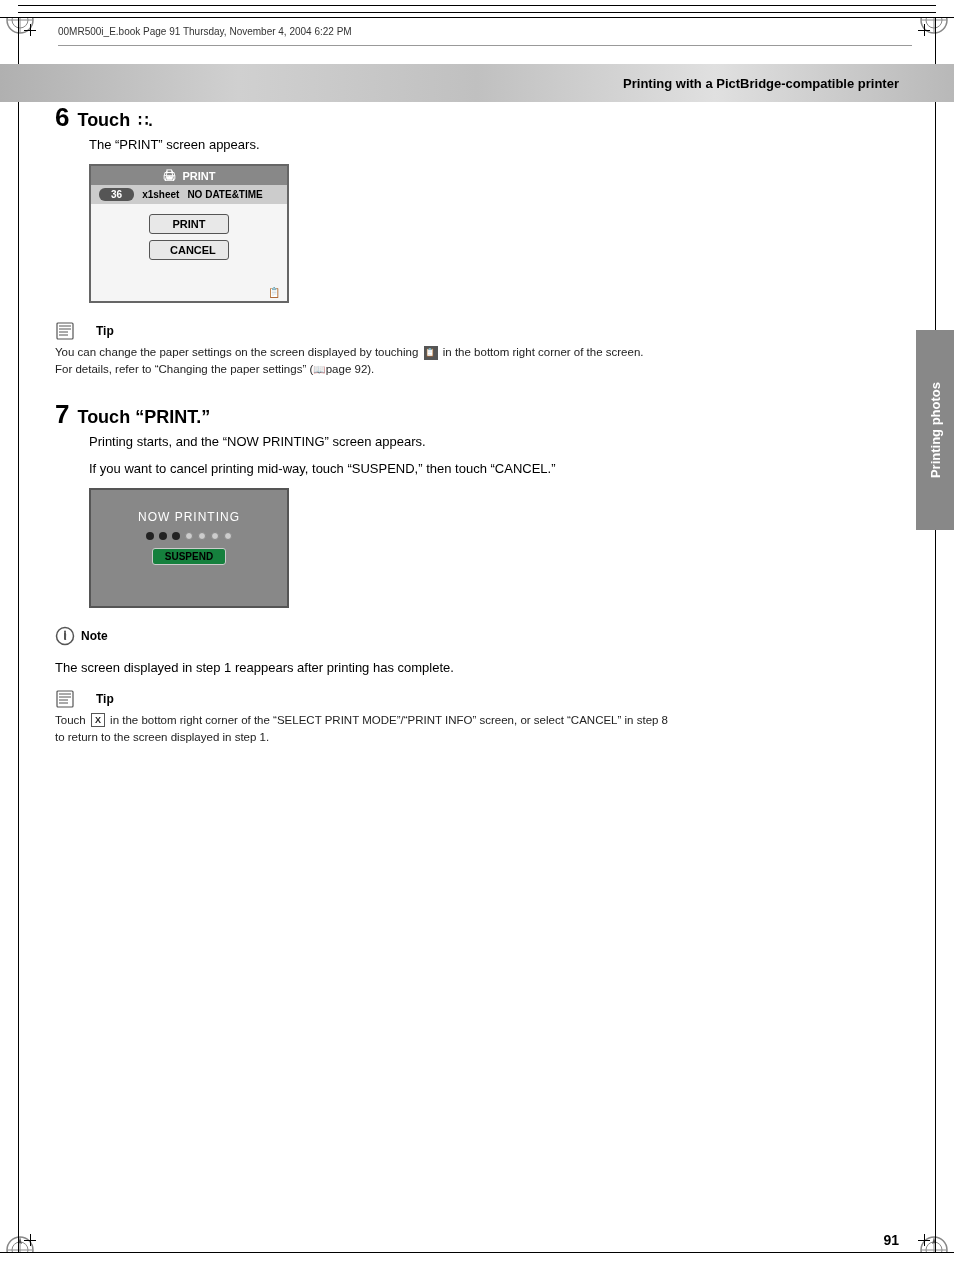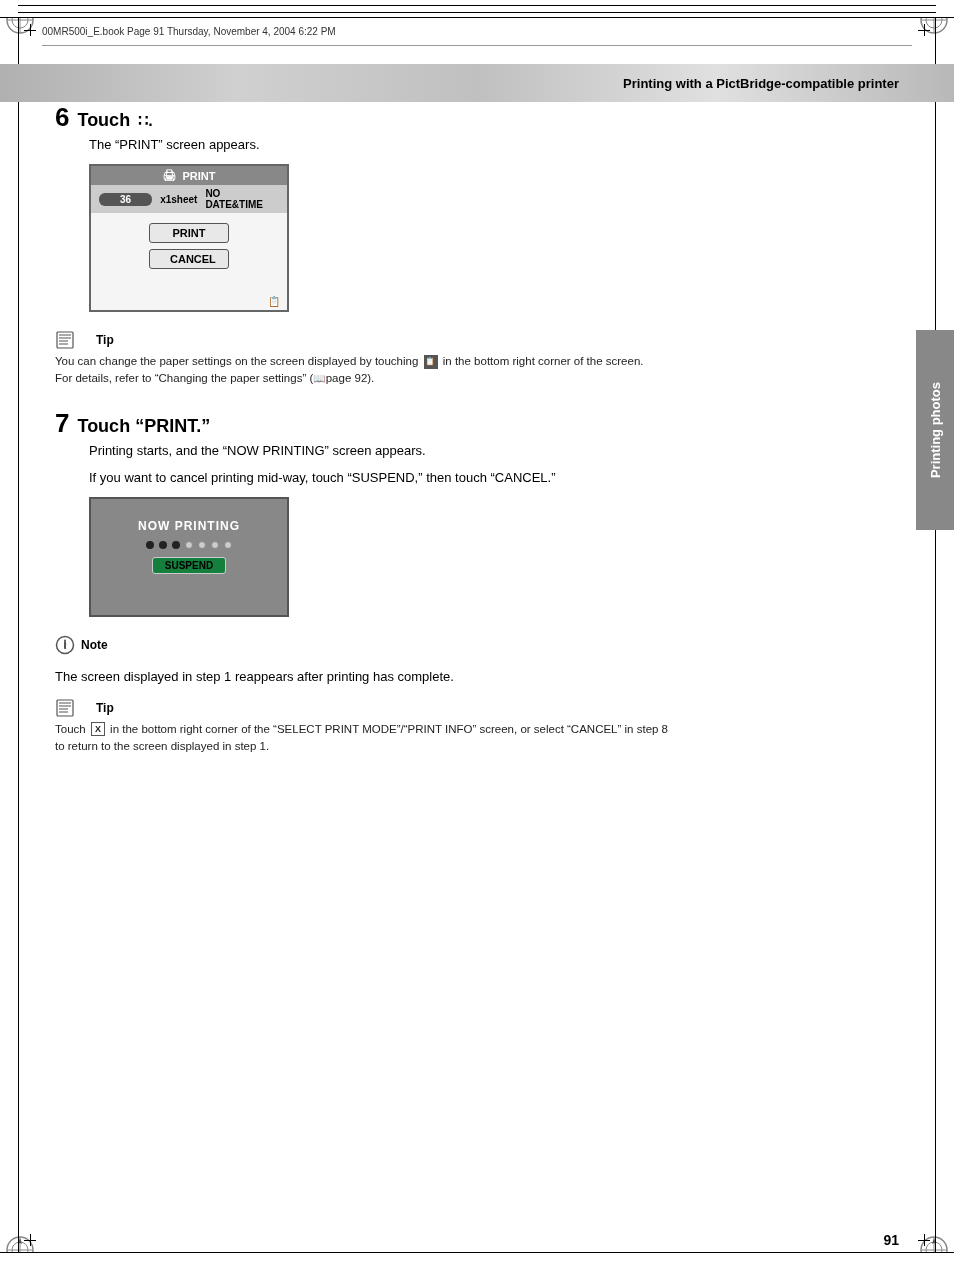--- a/index.html
+++ b/index.html
@@ -43,21 +43,21 @@
 
     .corner svg {
       width: 32px;
       height: 32px;
     }
 
     
     .header-bar {
       position: absolute;
       top: 18px;
-      left: 42px;
+      left: 58px;
       right: 42px;
       height: 28px;
       display: flex;
       align-items: center;
       border-bottom: 1px solid #999;
       font-size: 10px;
       color: #333;
     }
 
     
@@ -158,21 +158,21 @@
       align-items: center;
       gap: 8px;
       padding: 3px 8px;
       font-size: 10px;
       font-weight: bold;
     }
     .screen-number-badge {
       background: #555;
       color: #fff;
       font-size: 10px;
-      padding: 1px 21px;
+      padding: 1px 12px;
       border-radius: 6px;
     }
     .screen-body {
       padding: 10px;
       display: flex;
       flex-direction: column;
       align-items: center;
       gap: 6px;
       min-height: 80px;
     }
@@ -202,21 +202,21 @@
       margin-bottom: 18px;
       min-height: 120px;
       padding: 20px 10px 10px 10px;
       display: flex;
       flex-direction: column;
       align-items: center;
       gap: 8px;
     }
     .now-printing-title {
       font-size: 12px;
-      font-weight: bold;
+      font-weight: normal;
       color: #fff;
       letter-spacing: 1px;
     }
     .dots-row {
       display: flex;
       gap: 5px;
     }
     .dot {
       width: 8px;
       height: 8px;

